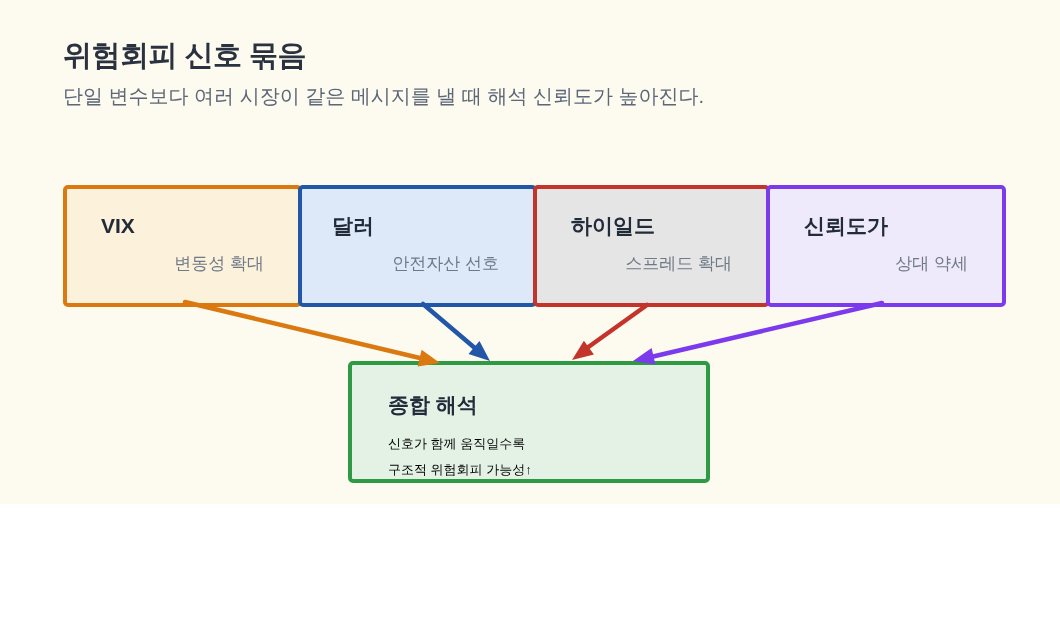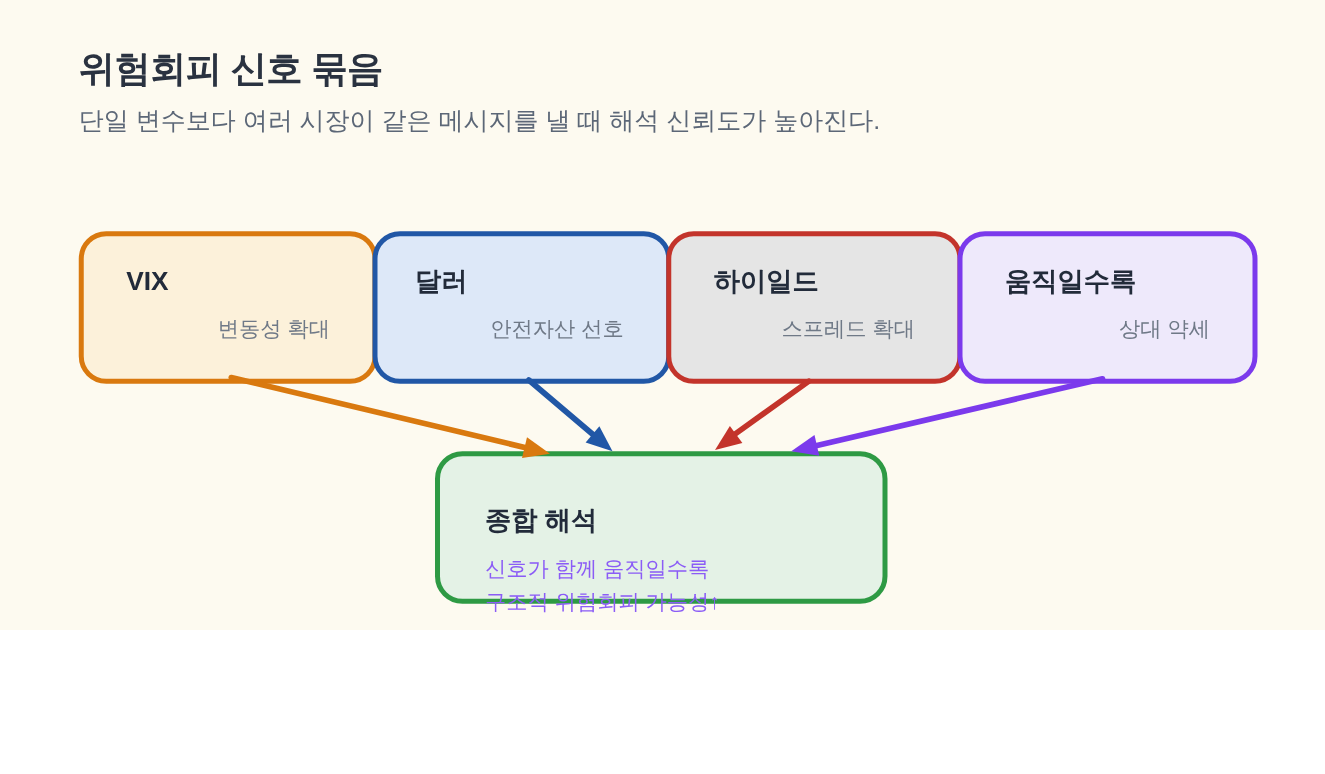--- a/index.html
+++ b/index.html
@@ -21,44 +21,44 @@
   }
   .page-subtitle {
     margin: 7px 0 0 0;
     font-size: 20px; color: #5C6777;
   }
   .node {
     position: absolute;
     box-sizing: border-box;
     height: 122px; top: 185px;
     border: 4px solid #ec4899;
-    border-radius: 22px;
+    border-radius: 5px;
     padding: 24px 34px;
   }
   .node-title {
     margin: 0;
     font-size: 21px; font-weight: 700;
     color: #222B3A; line-height: 26px;
   }
   .node-desc {
     margin: 13px 0 0 0;
     font-size: 17px; color: #6F7987; line-height: 23px; text-align: right;
   }
   .node-vix        { left: 63px;  width: 239px; }
   .node-dollar     { left: 298px; width: 239px; }
   .node-high-yield { left: 533px; width: 237px; }
   .node-small-caps { left: 766px; width: 240px; }
   .node-summary {
     left: 348px; top: 361px;
     width: 362px; height: 122px;
-    padding: 39px 36px;
+    padding: 27px 36px;
   }
   .summary-line {
     margin: 0;
-    font-size: 17px; color: #8b5cf6; line-height: 26px;
+    font-size: 13px; color: #000000; line-height: 26px;
   }
   .summary-line.first { margin-top: 13px; }
   .arrow-layer {
     position: absolute; left: 0; top: 0;
     width: 1060px; height: 619px;
     pointer-events: none;
   }
 </style>
 </head>
 <body>
@@ -79,21 +79,21 @@
     <h2 class="node-title">달러</h2>
     <p class="node-desc">안전자산 선호</p>
   </div>
 
   <div class="node node-high-yield" style="border-color: rgb(195, 52, 43); background: #e5e5e5;">
     <h2 class="node-title">하이일드</h2>
     <p class="node-desc">스프레드 확대</p>
   </div>
 
   <div class="node node-small-caps" style="border-color: rgb(123, 58, 236); background: rgb(238, 233, 251);">
-    <h2 class="node-title">움직일수록</h2>
+    <h2 class="node-title">신뢰도가</h2>
     <p class="node-desc">상대 약세</p>
   </div>
 
   <div class="node node-summary" style="border-color: rgb(46, 154, 68); background: rgb(228, 242, 230);">
     <h2 class="node-title">종합 해석</h2>
     <p class="summary-line first">신호가 함께 움직일수록</p>
     <p class="summary-line">구조적 위험회피 가능성↑</p>
   </div>
 
   <svg class="arrow-layer" viewBox="0 0 1060 619" xmlns="http://www.w3.org/2000/svg">

